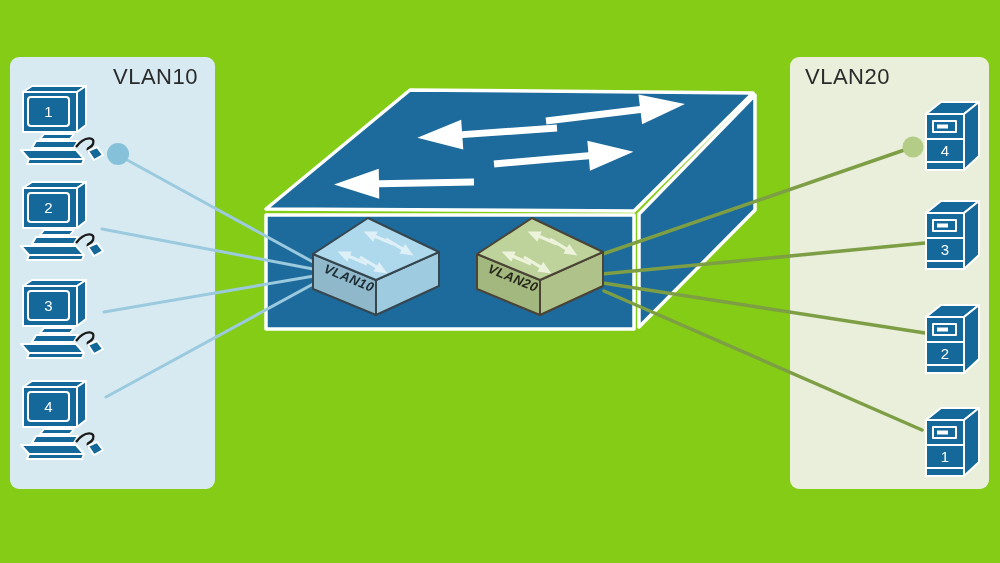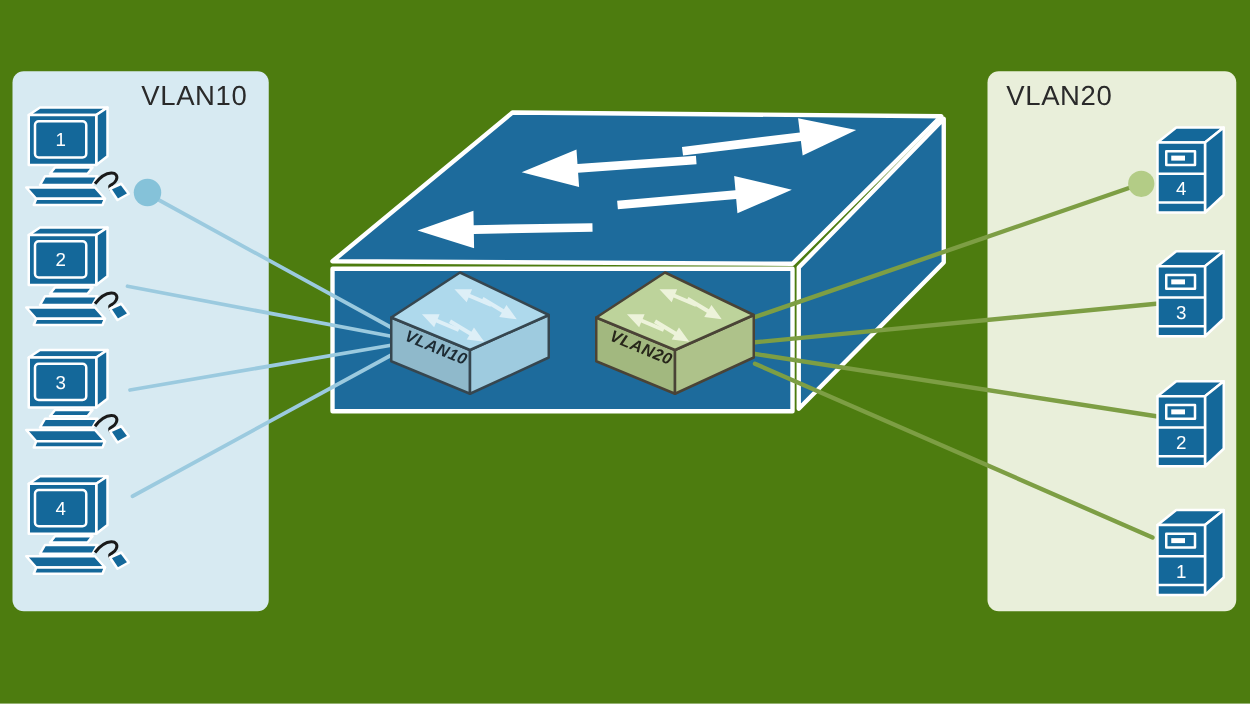--- a/index.html
+++ b/index.html
@@ -1,17 +1,17 @@
 <!DOCTYPE html>
 <html style="--panel10_bg: #d7eaf2; --panel20_bg: #e9efda; --title_text: #2a2a2a; --device_fill: #14689a; --big_switch: #1d6b9c; --arrow_white: #ffffff; --vlan10_line: #9bcadf; --vlan10_dot: #85c2d9; --vlan20_line: #7d9e44; --vlan20_dot: #b3cc86;"><head>
 <meta charset="utf-8">
 <style>
   html,body{margin:0;padding:0;background:#fff;}
   .stage{
-    position:relative;width:1000px;height:563px;background:#4d7c0f;overflow:hidden;
+    position:relative;width:1000px;height:563px;background:#84cc16;overflow:hidden;
     font-family:"Liberation Sans", sans-serif;
   }
   .panel{position:absolute;top:57px;height:432px;border-radius:9px;}
   .panel.left{left:10px;width:205px;background:var(--panel10_bg,#d7eaf2);}
   .panel.right{left:790px;width:199px;background:var(--panel20_bg,#e9efda);}
   .panel-title{
     position:absolute;top:7px;font-size:22px;color:var(--title_text,#2a2a2a);
     letter-spacing:0.5px;white-space:nowrap;
   }
   .panel.left .panel-title{left:103px;}

